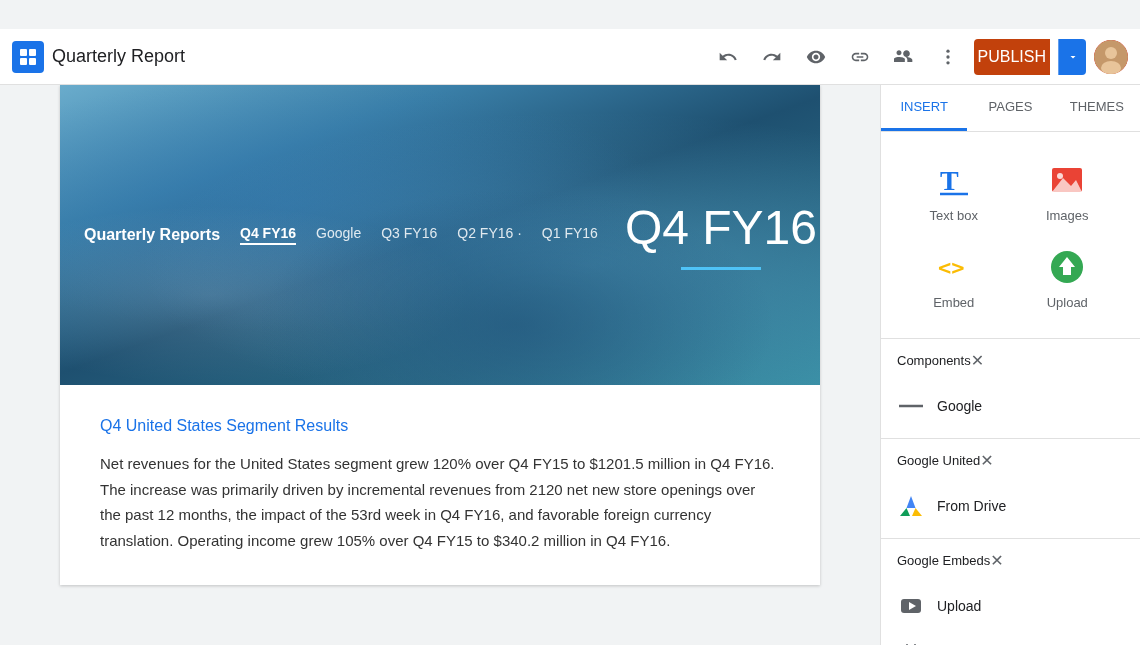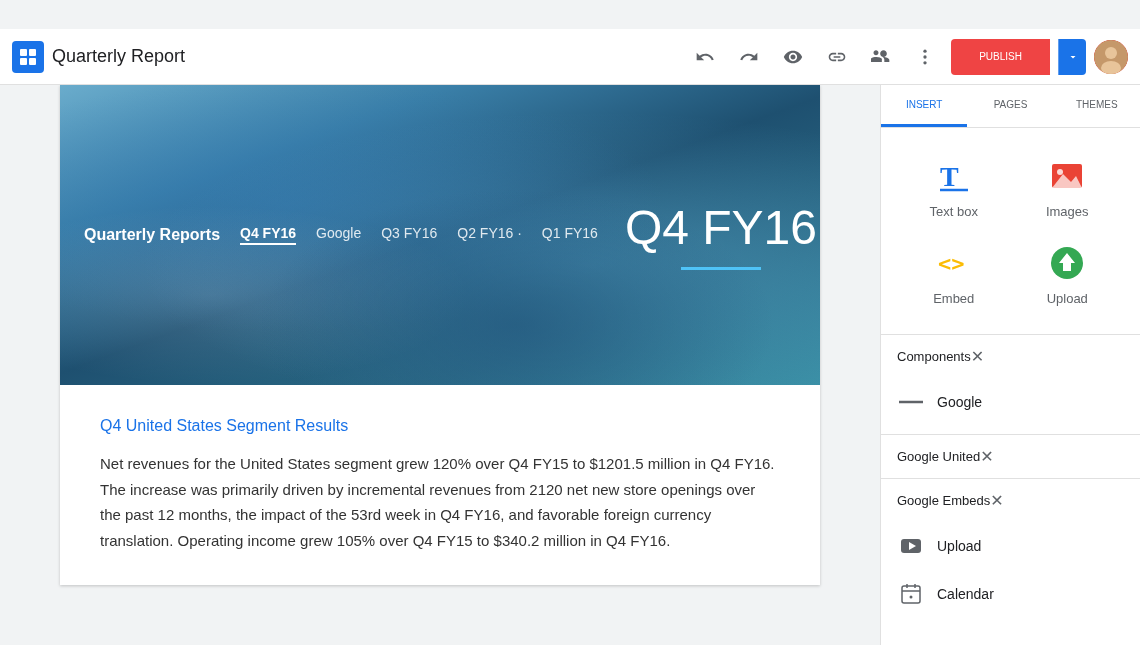--- a/index.html
+++ b/index.html
@@ -41,26 +41,26 @@
     .toolbar-icon-btn {
       width: 36px; height: 36px;
       border: none; background: transparent;
       border-radius: 50%;
       cursor: pointer;
       display: flex; align-items: center; justify-content: center;
       color: #5f6368;
       font-size: 18px;
     }
     .publish-btn {
-      background: #ef4444;
+      background: #c2410c;
       color: white;
       border: none;
       border-radius: 4px 0 0 4px;
-      padding: 8px 28px;
-      font-size: 10px;
+      padding: 8px 4px;
+      font-size: 16px;
       font-weight: 500;
       cursor: pointer;
       height: 36px;
     }
     .publish-dropdown {
       background: #1a73e8;
       color: white;
       border: none;
       border-left: 1px solid rgba(255,255,255,0.3);
       border-radius: 0 4px 4px 0;
@@ -209,21 +209,21 @@
     
     .panel-tabs {
       display: flex;
       border-bottom: 1px solid #e0e0e0;
       flex-shrink: 0;
     }
     .panel-tab {
       flex: 1;
       padding: 14px 8px;
       text-align: center;
-      font-size: 10px;
+      font-size: 13px;
       font-weight: 500;
       color: #5f6368;
       cursor: pointer;
       border: none;
       background: none;
       border-bottom: 3px solid transparent;
     }
     .panel-tab.active {
       color: #1a73e8;
       border-bottom: 3px solid #1a73e8;
@@ -463,20 +463,33 @@
           <span class="panel-item-label">Google</span>
         </div>
       </div>
     </div>
 
     <div class="panel-section">
       <div class="panel-section-header">
         <span class="panel-section-title">Google United</span>
         <span class="panel-section-toggle">✕</span>
       </div>
+      <div class="panel-section-items">
+        <div class="panel-section-item">
+          <div class="panel-item-icon">
+            <svg width="24" height="24" viewBox="0 0 24 24">
+              <polygon points="12,2 22,19 2,19" fill="none" stroke="#4285f4" stroke-width="0"></polygon>
+              <path d="M7.5 14L1 22h10l-3.5-8z" fill="#0f9d58"></path>
+              <path d="M7.5 14L12 2l4.5 12H7.5z" fill="#4285f4"></path>
+              <path d="M16.5 14L23 22H13l3.5-8z" fill="#fbbc04"></path>
+            </svg>
+          </div>
+          <span class="panel-item-label">From Drive</span>
+        </div>
+      </div>
     </div>
 
     <div class="panel-section">
       <div class="panel-section-header">
         <span class="panel-section-title">Google Embeds</span>
         <span class="panel-section-toggle">✕</span>
       </div>
       <div class="panel-section-items">
 
         <div class="panel-section-item">

